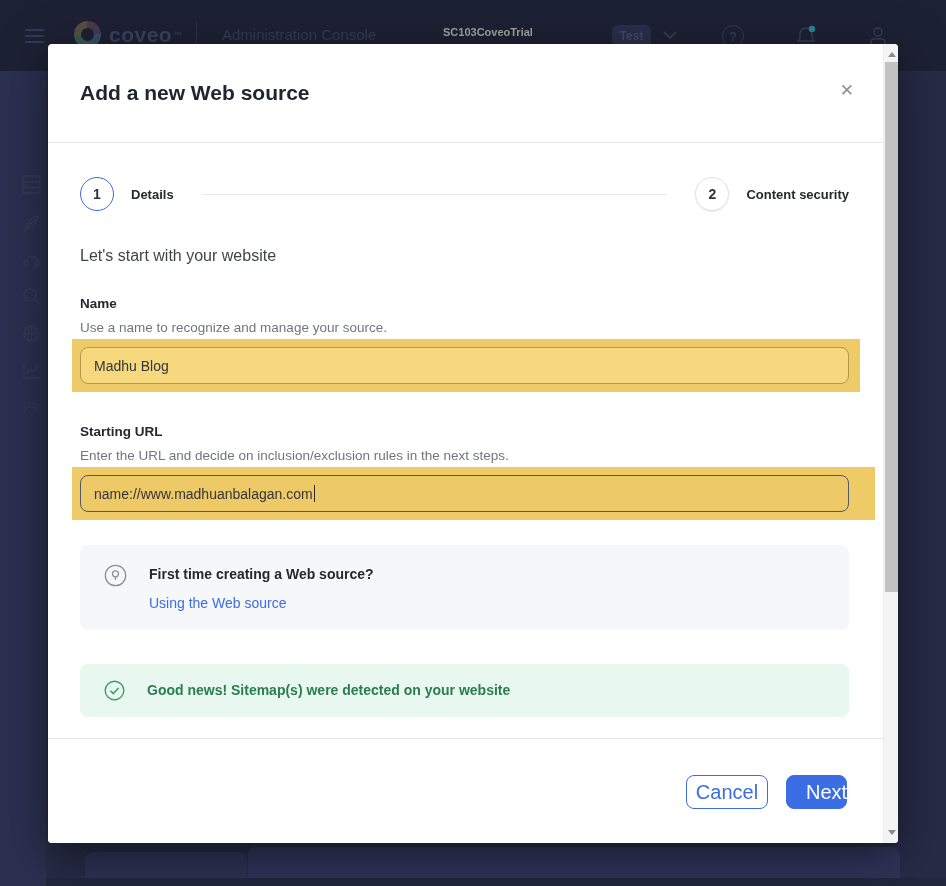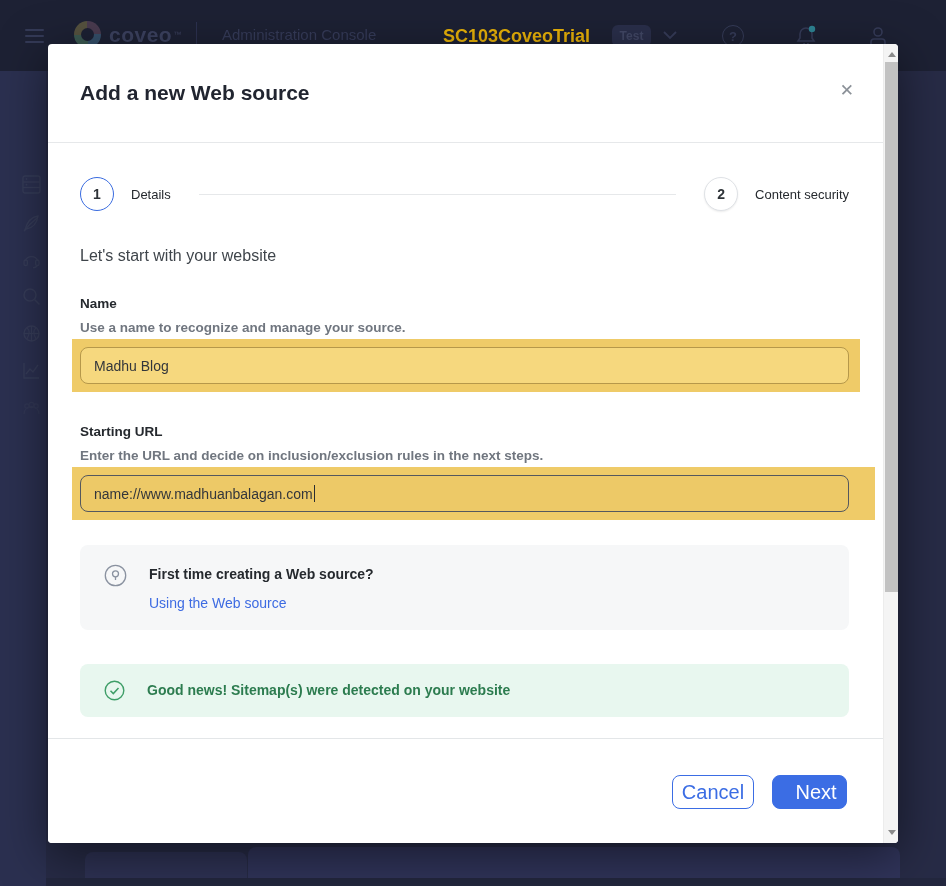--- a/index.html
+++ b/index.html
@@ -10,47 +10,47 @@
   .topbar{position:absolute;left:0;top:0;width:946px;height:71px;background:#1d2134;}
   .hamburger{position:absolute;left:25px;top:29px;width:19px;height:14px;display:flex;flex-direction:column;justify-content:space-between;cursor:pointer;}
   .hamburger span{display:block;height:2px;border-radius:1px;background:#343a57;}
   .logo{position:absolute;left:74px;top:21px;display:flex;align-items:center;}
   .swirl{width:27px;height:27px;border-radius:50%;background:conic-gradient(#4a3b50 0 25%,#35506b 25% 50%,#3c5a52 50% 75%,#56523f 75% 100%);position:relative;}
   .swirl::after{content:"";position:absolute;left:7px;top:7px;width:13px;height:13px;border-radius:50%;background:#1d2134;}
   .logotext{margin-left:8px;font-size:21px;font-weight:700;letter-spacing:.5px;color:#3c4260;}
   .logotm{font-size:8px;color:#3c4260;vertical-align:top;margin-left:1px;}
   .tb-divider{position:absolute;left:196px;top:22px;width:1px;height:28px;background:#2c3150;}
   .tb-console{position:absolute;left:222px;top:26px;font-size:15px;color:#363c5a;}
-  .tb-org{position:absolute;left:443px;top:26px;font-size:18px;font-weight:700;color:#eab308;}
+  .tb-org{position:absolute;left:443px;top:26px;font-size:11px;font-weight:700;color:#a3a3a3;}
   .tb-badge{position:absolute;left:612px;top:25px;width:39px;height:22px;background:#2a2f4b;border-radius:6px;color:#424866;font-size:12px;font-weight:700;display:flex;align-items:center;justify-content:center;cursor:pointer;}
   .tb-ic{position:absolute;top:25px;}
   .helpwrap{left:722px;width:22px;height:22px;border:1.6px solid #363c59;border-radius:50%;color:#363c59;font-size:13px;font-weight:700;display:flex;align-items:center;justify-content:center;cursor:pointer;}
   .sidebar{position:absolute;left:0;top:71px;width:46px;height:815px;background:#2b3050;}
   .sb-ic{position:absolute;left:22px;cursor:pointer;}
   .mainbg{position:absolute;left:46px;top:71px;right:0;bottom:0;background:#272b46;}
   .bg-panel{position:absolute;background:#2e3254;border-radius:8px 8px 0 0;}
   .bg-strip{position:absolute;left:0;right:0;bottom:0;height:8px;background:#23273e;}
 
   
   .modal{position:absolute;left:48px;top:44px;width:850px;height:799px;background:#fff;border-radius:4px;overflow:hidden;box-shadow:0 12px 48px rgba(0,0,0,.5);}
   .modal-header{height:99px;border-bottom:1px solid #e6e8ea;display:flex;align-items:center;padding-left:32px;position:relative;}
   .modal-title{font-size:21px;font-weight:700;color:#212530;margin:0;}
   .close-btn{position:absolute;right:44px;top:38px;border:none;background:none;font-size:17px;color:#8b9198;cursor:pointer;padding:0;line-height:1;}
   .modal-body{padding:34px 49px 0 32px;}
 
   .stepper{display:flex;align-items:center;}
   .step-circle{width:34px;height:34px;border-radius:50%;background:#fff;display:flex;align-items:center;justify-content:center;font-size:14px;font-weight:700;color:#2e3338;flex:none;}
   .step-circle.active{border:1.5px solid #3a6ce0;}
   .step-circle.idle{border:1px solid #dfe2e6;box-shadow:0 1px 2px rgba(0,0,0,.08);}
-  .step-label{font-size:13px;font-weight:400;color:#25292e;margin:0 0 0 17px;white-space:nowrap;}
+  .step-label{font-size:13px;font-weight:700;color:#25292e;margin:0 0 0 17px;white-space:nowrap;}
   .step-line{flex:1;height:1px;background:#e6e8ea;margin:0 28px;}
 
   .section-heading{font-size:16px;font-weight:400;color:#3f454b;margin:36px 0 0 0;}
   .field-label{font-size:13.5px;font-weight:700;color:#25292e;margin-top:31px;}
-  .field-helper{font-size:13.5px;color:#70767f;margin-top:9px;font-weight:bold;}
+  .field-helper{font-size:13.5px;color:#70767f;margin-top:9px;}
   .hl{margin-top:4px;margin-left:-8px;padding:8px;background:#efcb68;}
   .hl-name{width:788px;}
   .hl-url{width:803px;}
   .fake-input{height:37px;border-radius:8px;display:flex;align-items:center;padding:0 13px;font-size:14px;color:#33363b;cursor:text;}
   .fi-name{width:769px;background:#f6d87e;border:1px solid #b6984a;}
   .fi-url{width:769px;background:#edc967;border:1px solid #55585e;}
   .caret{display:inline-block;width:1.5px;height:17px;background:#2a2d31;margin-left:1px;}
 
   .info-box{margin-top:25px;width:769px;background:#f6f7f8;border-radius:8px;padding:17px 24px 18px 24px;display:flex;}
   .info-icon{flex:none;margin:2px 22px 0 0;}
@@ -58,21 +58,21 @@
   .info-body{font-size:14px;color:#4c5258;line-height:1.66;margin:9px 0 0 0;max-width:668px;}
   .info-link{font-size:14px;color:#3d6be2;margin-top:13px;display:inline-block;cursor:pointer;text-decoration:none;}
 
   .success-box{margin-top:34px;width:769px;background:#e8f7ef;border-radius:8px;padding:16px 24px;display:flex;align-items:flex-start;}
   .success-icon{flex:none;margin:0 22px 0 0;}
   .success-text{font-size:14px;font-weight:700;color:#2c7c4f;margin-top:2px;}
 
   .modal-footer{position:absolute;left:0;bottom:0;width:850px;height:105px;background:#fff;border-top:1px solid #e3e6e8;display:flex;justify-content:flex-end;align-items:flex-start;padding:36px 51px 0 0;gap:18px;}
   .btn{height:34px;border-radius:8px;font-size:20px;cursor:pointer;}
   .btn-cancel{width:82px;background:#fff;border:1px solid #3b6de4;color:#3b6de4;}
-  .btn-next{width:75px;background:#3b6de4;border:1px solid #3b6de4;color:#fff;font-weight:400;padding-left:19px;}
+  .btn-next{width:61px;background:#3b6de4;border:1px solid #3b6de4;color:#fff;font-weight:400;padding-left:19px;}
 
   .scrollbar{position:absolute;top:0;right:0;width:15px;height:799px;background:#f4f4f4;border-left:1px solid #ececec;}
   .sb-thumb{position:absolute;left:1px;top:18px;width:13px;height:530px;background:#c2c2c2;cursor:grab;}
   .tri{position:absolute;left:4px;width:0;height:0;border-left:4px solid transparent;border-right:4px solid transparent;}
   .tri-up{top:8px;border-bottom:5px solid #8a8a8a;cursor:pointer;}
   .tri-down{bottom:8px;border-top:5px solid #8a8a8a;cursor:pointer;}
 
   svg{display:block;}
 </style>
 </head>

